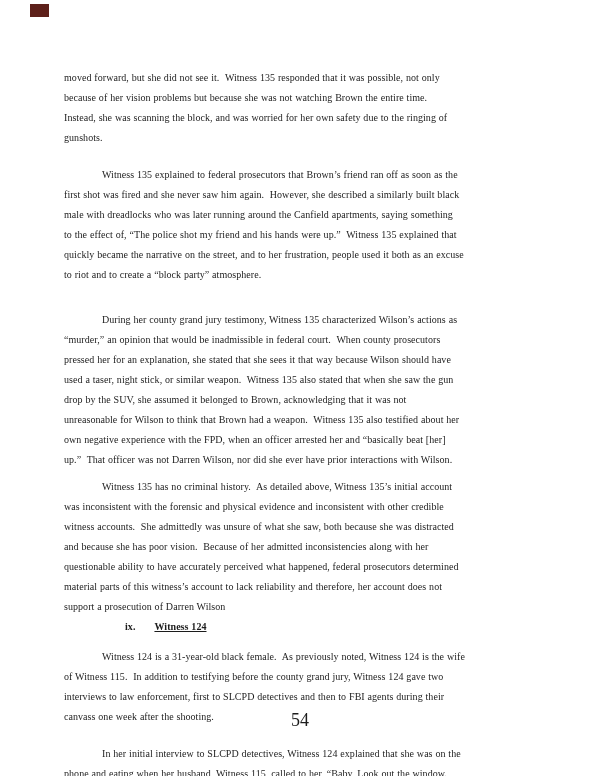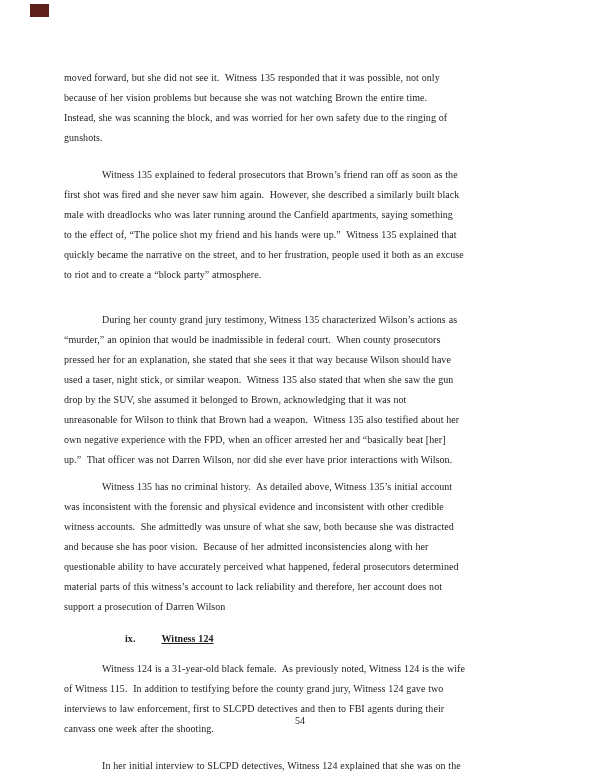--- a/index.html
+++ b/index.html
@@ -32,41 +32,41 @@
     filter: blur(0.2px);
   }
   .para {
     white-space: pre;
     margin: 0;
     text-indent: 38px;
   }
   .para.continuation { text-indent: 0; }
   .para.mb17 { margin-bottom: 17px; }
   .para.mb16 { margin-bottom: 7px; }
-  .para.mb12 { margin-bottom: 12px; }
+  .para.mb12 { }
   .para.mb11 { margin-bottom: 25px; }
   .section-heading {
     margin: 0 0 10px 0;
     padding-left: 61px;
     white-space: pre;
   }
   .section-heading .numeral { font-weight: bold; }
   .section-heading .title {
-    margin-left: 26px;
+    margin-left: 19px;
     font-weight: bold;
     text-decoration: underline;
     font-family: Liberation Serif, serif;
   }
   .footer {
     position: absolute;
     left: 0;
     top: 714px;
     width: 600px;
     text-align: center;
-    font-size: 10px;
+    font-size: 18px;
     line-height: 13.5px;
     filter: blur(0.2px);
   }
 </style>
 </head>
 <body>
 
 <div class="page">
   <div class="corner-mark"></div>
 

